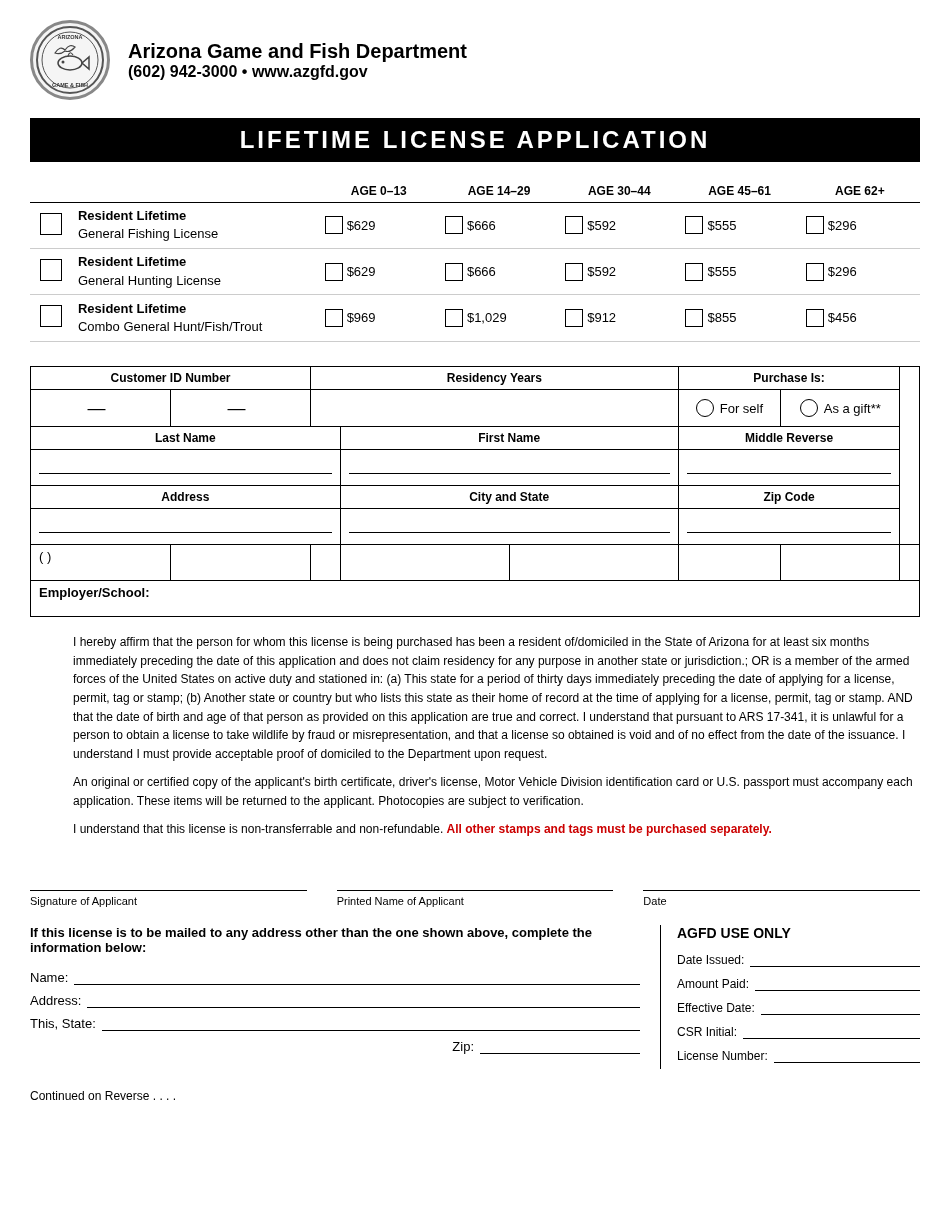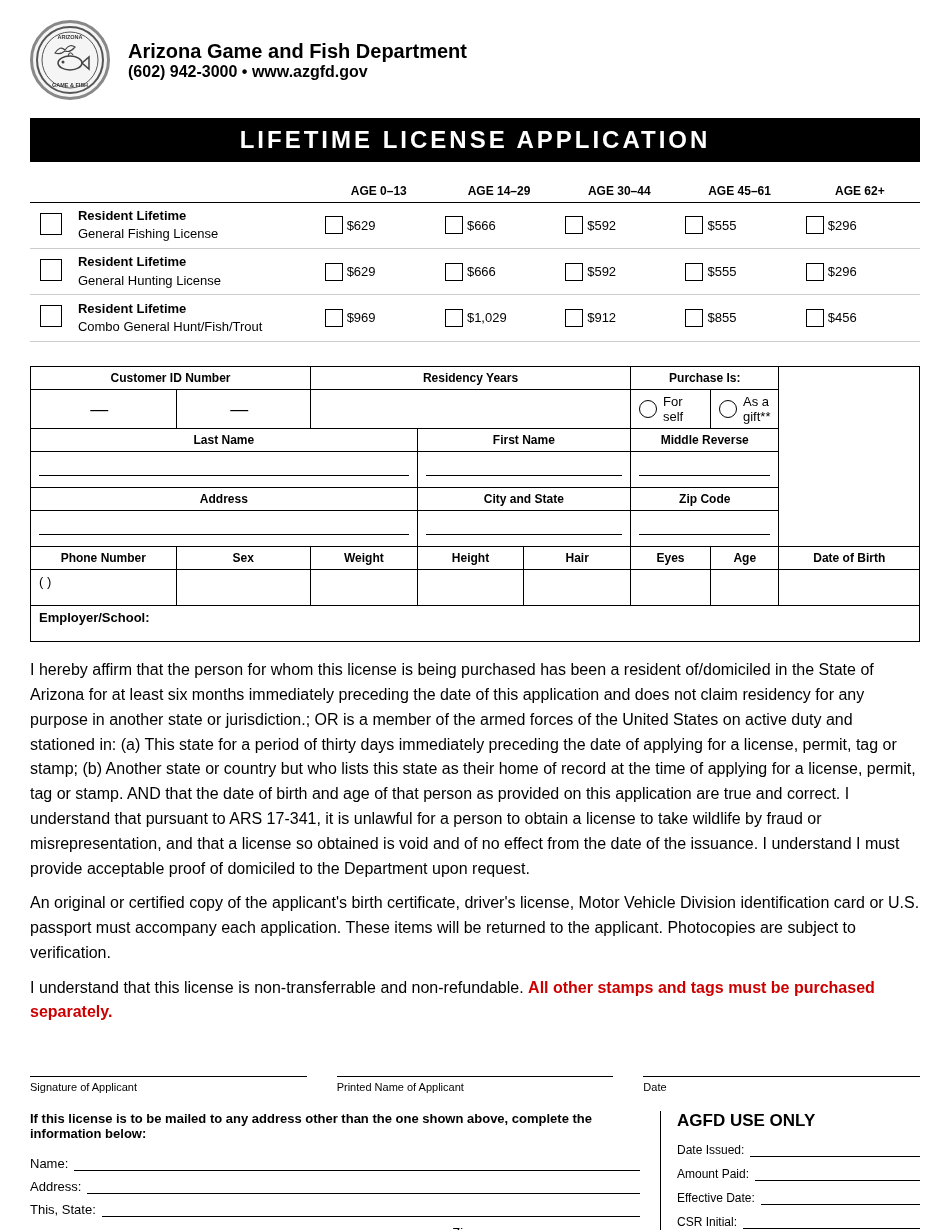--- a/index.html
+++ b/index.html
@@ -147,23 +147,24 @@
     }
     .tall-row td {
       height: 36px;
     }
     .employer-row td {
       height: 36px;
     }
 
     
     .legal-text {
-      font-size: 16px;
+      font-size: 12px;
       line-height: 1.55;
       margin-bottom: 10px;
+      margin-left: 43px;
     }
     .legal-text .red-bold {
       color: #cc0000;
       font-weight: bold;
     }
 
     
     .sig-area {
       display: flex;
       gap: 30px;
@@ -215,21 +216,21 @@
       flex: 1;
       height: 20px;
     }
     .agfd-section {
       width: 260px;
       border-left: 1px solid #000;
       padding-left: 16px;
     }
     .agfd-section h3 {
       font-weight: bold;
-      font-size: 17px;
+      font-size: 14px;
       margin-bottom: 8px;
     }
     .agfd-field {
       display: flex;
       align-items: flex-end;
       margin-bottom: 6px;
       gap: 6px;
     }
     .agfd-field-label {
       font-size: 12px;
@@ -466,30 +467,20 @@
       <input type="text" class="input-line" style="">
     </td>
     <td colspan="2">
       <input type="text" class="input-line" style="">
     </td>
     <td colspan="2">
       <input type="text" class="input-line" style="">
     </td>
   </tr>
 
-  <tr>
-    <td class="form-label" style="width:130px;">Phone Number</td>
-    <td class="form-label" style="width:55px;">Sex</td>
-    <td class="form-label" style="width:80px;">Weight</td>
-    <td class="form-label" style="width:80px;">Height</td>
-    <td class="form-label" style="width:80px;">Hair</td>
-    <td class="form-label" style="width:80px;">Eyes</td>
-    <td class="form-label" style="width:55px;">Age</td>
-    <td class="form-label">Date of Birth</td>
-  </tr>
 
   <tr class="tall-row">
     <td style="font-size:13px; padding:4px 8px;">
       <span>(        )</span>
     </td>
     <td></td>
     <td></td>
     <td></td>
     <td></td>
     <td></td>

